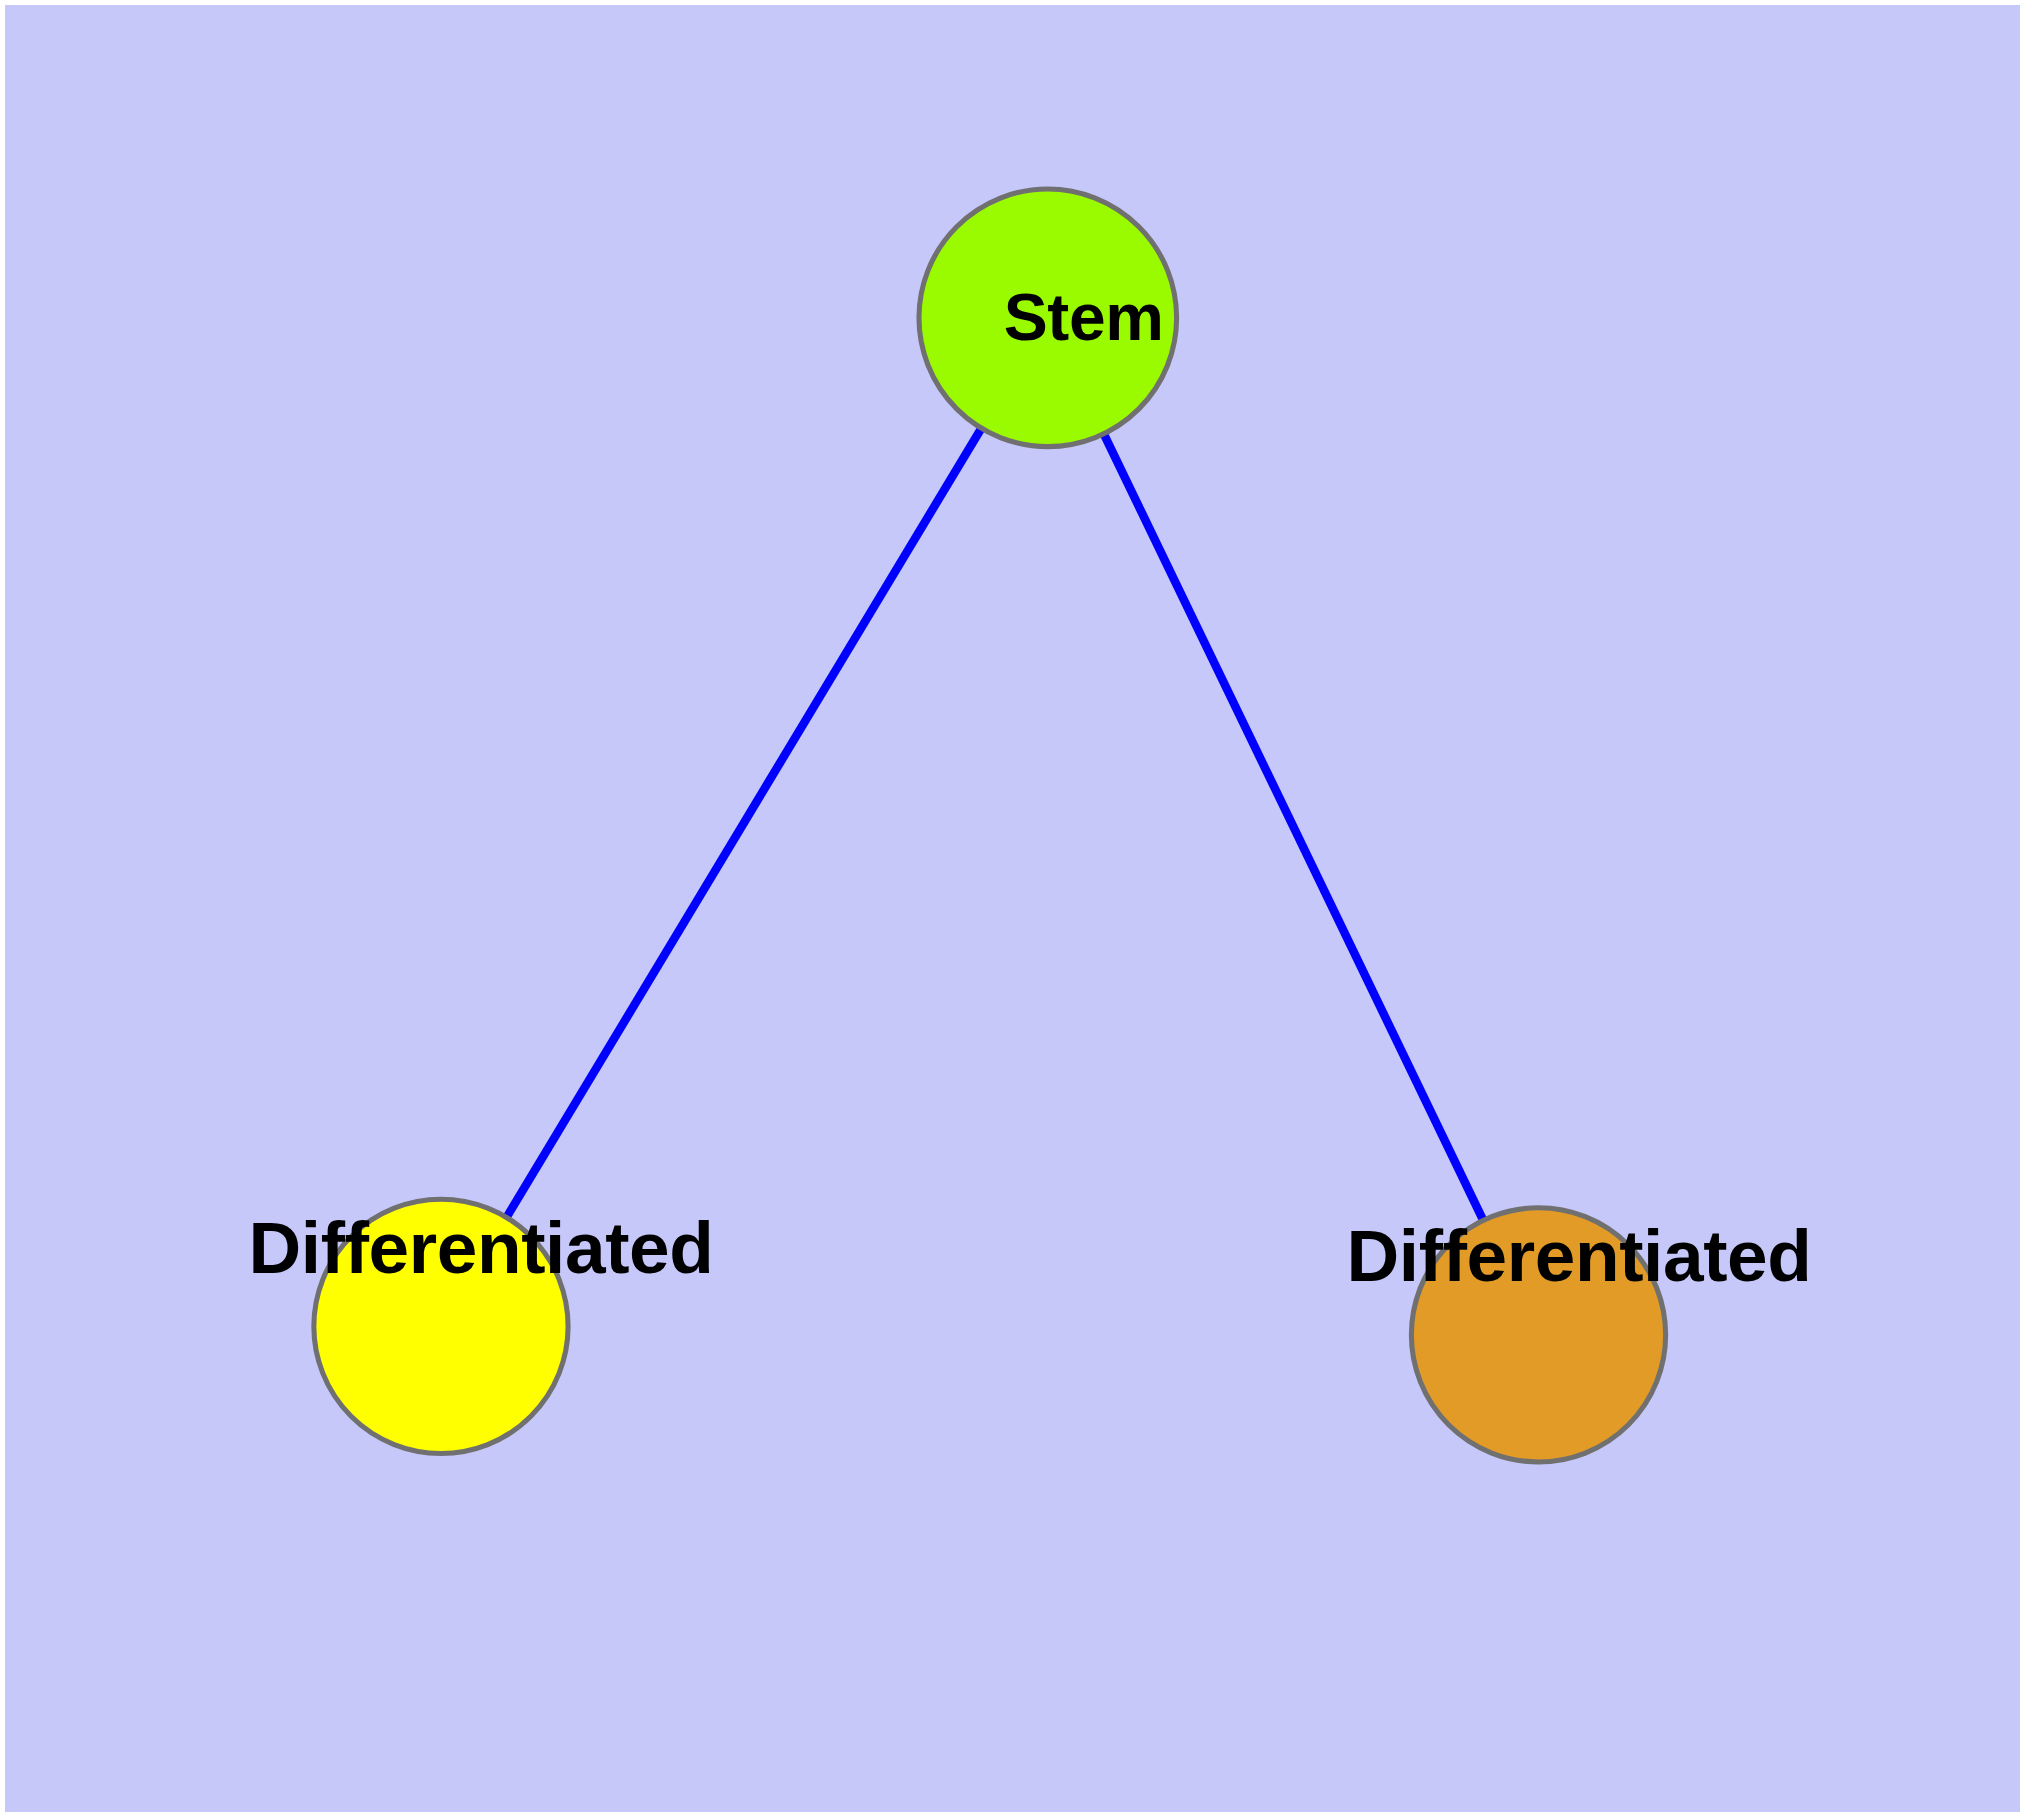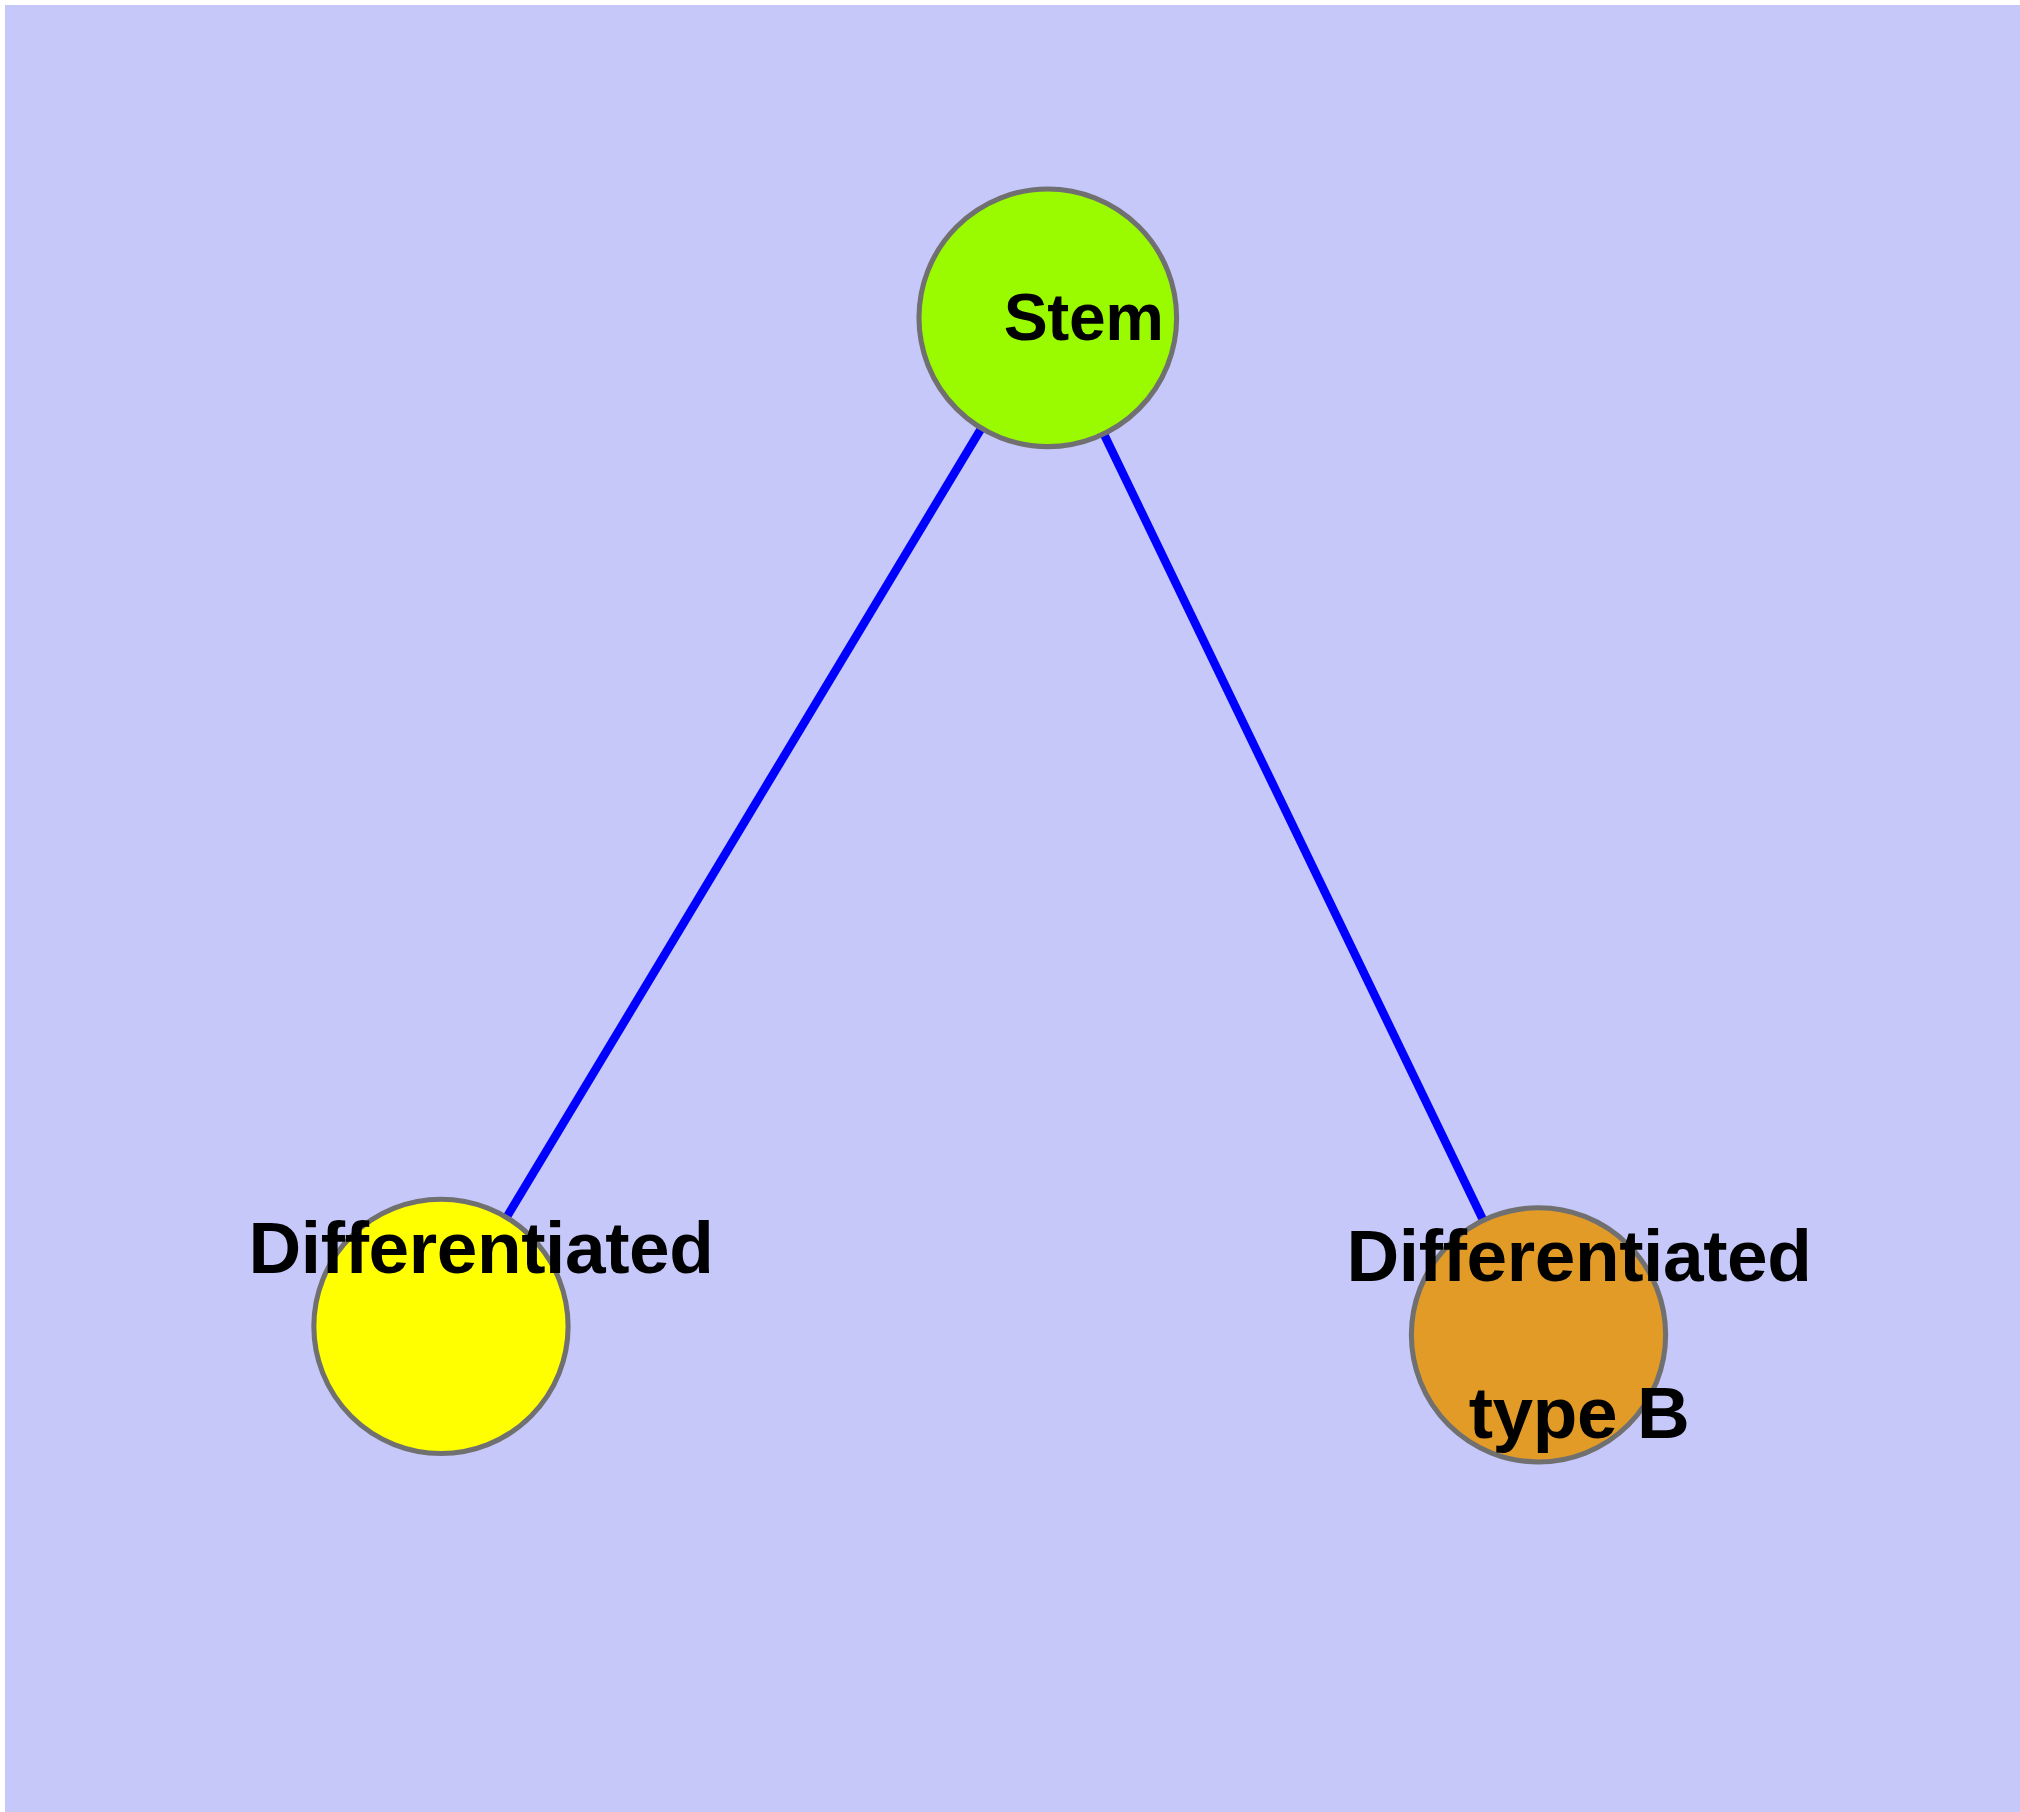--- a/index.html
+++ b/index.html
@@ -79,17 +79,16 @@
   <div id="label-stem" class="node-label label-stem" style="font-size: 66px; color: rgb(0, 0, 0); left: 932px; top: 211px; width: auto;">
     <span>Stem</span>
   </div>
 
   <div id="label-diff_a" class="node-label label-leaf" style="font-size: 73px; color: rgb(0, 0, 0); left: 169px; top: 1130px; width: auto;">
     <span>Differentiated</span><br>
   </div>
 
   <div id="label-diff_b" class="node-label label-leaf" style="font-size: 73px; color: rgb(0, 0, 0); left: 1267px; top: 1138px; width: auto;">
     <span>Differentiated</span><br>
-    <span>type B</span>
   </div>
 
 </div>
 
 
 </body></html>

